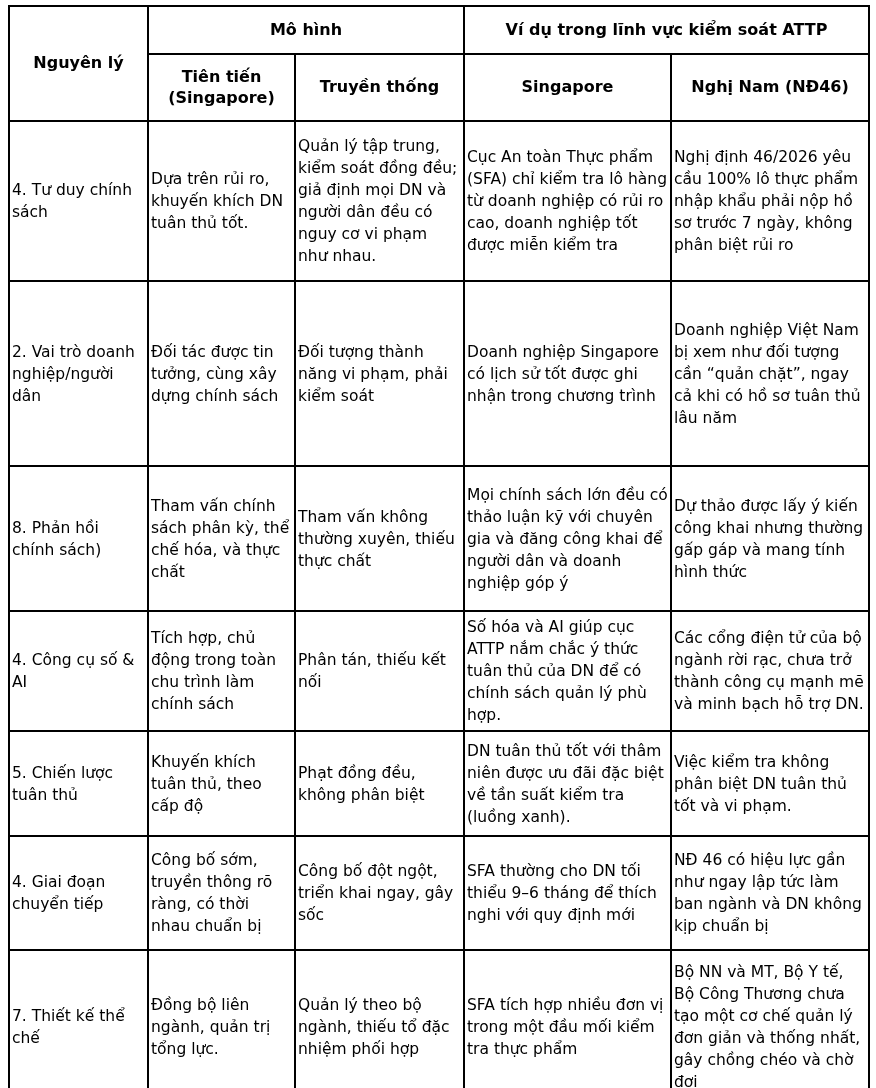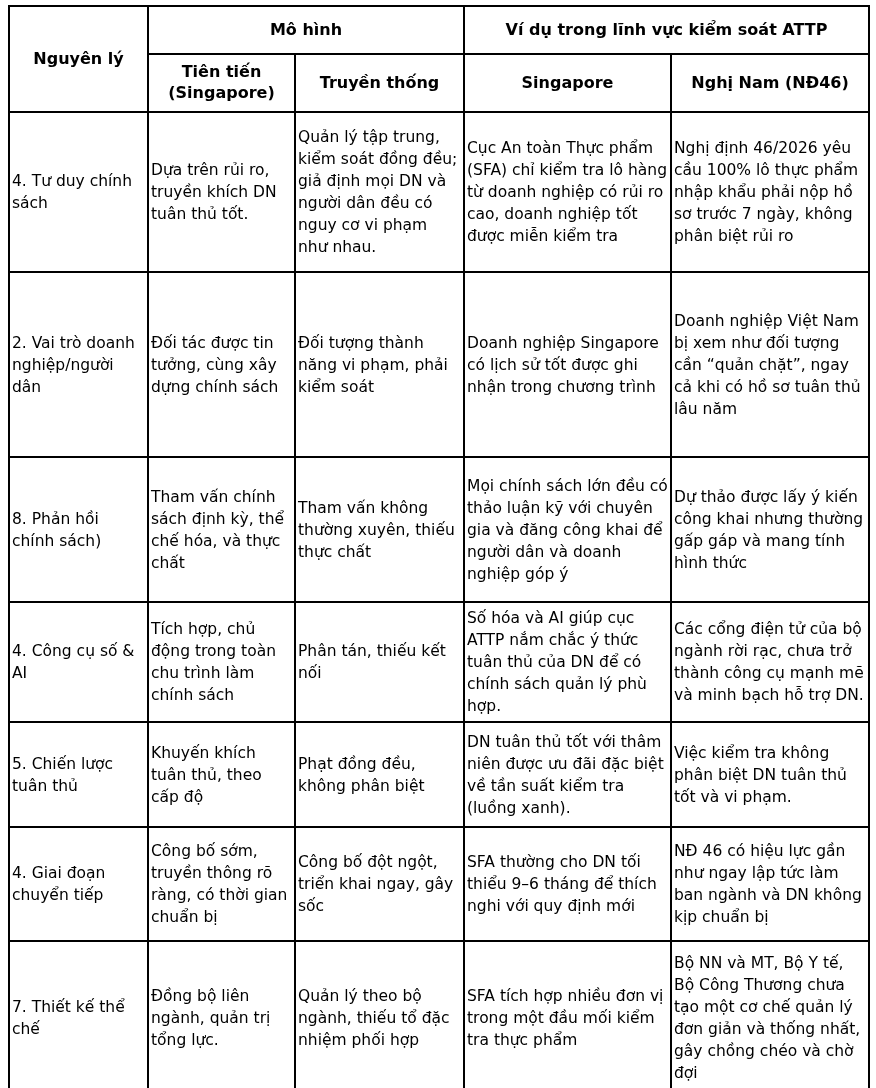--- a/index.html
+++ b/index.html
@@ -42,21 +42,21 @@
     line-height: 1.3;
   }
   
   col.c1 { width: 139px; }
   col.c2 { width: 147px; }
   col.c3 { width: 169px; }
   col.c4 { width: 207px; }
   col.c5 { width: 198px; }
   
   tr.hrow1 { height: 48px; }
-  tr.hrow2 { height: 58px; }
+  tr.hrow2 { height: 67px; }
   tr.r1 { height: 160px; }
   tr.r2 { height: 185px; }
   tr.r3 { height: 145px; }
   tr.r4 { height: 113px; }
   tr.r5 { height: 105px; }
   tr.r6 { height: 114px; }
   tr.r7 { height: 153px; }
   td.top { vertical-align: top; }
 </style>
 </head>
@@ -80,56 +80,56 @@
       <tr class="hrow2">
         <th>Tiên tiến (Singapore)</th>
         <th>Truyền thống</th>
         <th>Singapore</th>
         <th>Nghị Nam (NĐ46)</th>
       </tr>
     </thead>
     <tbody>
       <tr class="r1">
         <td>4. Tư duy chính sách</td>
-        <td>Dựa trên rủi ro, truyền khích DN tuân thủ tốt.</td>
+        <td>Dựa trên rủi ro, khuyến khích DN tuân thủ tốt.</td>
         <td>Quản lý tập trung, kiểm soát đồng đều; giả định mọi DN và người dân đều có nguy cơ vi phạm như nhau.</td>
         <td>Cục An toàn Thực phẩm  (SFA) chỉ kiểm tra lô hàng từ doanh nghiệp có rủi ro cao, doanh nghiệp tốt được miễn kiểm tra</td>
         <td>Nghị định 46/2026 yêu cầu 100% lô thực phẩm nhập khẩu phải nộp hồ sơ trước 7 ngày, không phân biệt rủi ro</td>
       </tr>
       <tr class="r2">
         <td>2. Vai trò doanh nghiệp/người dân</td>
         <td>Đối tác được tin tưởng, cùng xây dựng chính sách</td>
         <td>Đối tượng thành năng vi phạm, phải kiểm soát</td>
         <td>Doanh nghiệp Singapore có lịch sử tốt được ghi nhận trong chương trình</td>
         <td>Doanh nghiệp Việt Nam bị xem như đối tượng cần “quản chặt”, ngay cả khi có hồ sơ tuân thủ lâu năm</td>
       </tr>
       <tr class="r3">
         <td>8. Phản hồi chính sách)</td>
-        <td>Tham vấn chính sách định kỳ, thể chế hóa, và thực chất</td>
+        <td>Tham vấn chính sách phân kỳ, thể chế hóa, và thực chất</td>
         <td>Tham vấn không thường xuyên, thiếu thực chất</td>
         <td class="top">Mọi chính sách lớn đều có thảo luận kỹ với chuyên gia và đăng công khai để người dân và doanh nghiệp góp ý</td>
         <td>Dự thảo được lấy ý kiến công khai nhưng thường gấp gáp và mang tính  hình thức</td>
       </tr>
       <tr class="r4">
         <td>4. Công cụ số &amp; AI</td>
         <td>Tích hợp, chủ động trong toàn chu trình làm chính sách</td>
         <td>Phân tán, thiếu kết nối</td>
         <td class="top">Số hóa và AI giúp cục ATTP nắm chắc ý thức tuân thủ của DN để có chính sách quản lý phù hợp.</td>
         <td class="top">Các cổng điện tử của bộ ngành rời rạc, chưa trở thành công cụ mạnh mẽ và minh bạch hỗ trợ DN.</td>
       </tr>
       <tr class="r5">
         <td>5. Chiến lược tuân thủ</td>
         <td>Khuyến khích tuân thủ, theo cấp độ</td>
         <td>Phạt đồng đều, không phân biệt</td>
         <td class="top">DN tuân thủ tốt với thâm niên được ưu đãi đặc biệt về tần suất kiểm tra (luồng xanh).</td>
         <td>Việc kiểm tra không phân biệt DN tuân thủ tốt và vi phạm.</td>
       </tr>
       <tr class="r6">
         <td>4. Giai đoạn chuyển tiếp</td>
-        <td>Công bố sớm, truyền thông rõ ràng, có thời gian chuẩn bị</td>
+        <td>Công bố sớm, truyền thông rõ ràng, có thời nhau chuẩn bị</td>
         <td>Công bố đột ngột, triển khai ngay, gây sốc</td>
         <td>SFA thường cho DN tối thiểu 9–6 tháng để thích nghi với quy định mới</td>
         <td>NĐ 46 có hiệu lực gần như ngay lập tức làm ban ngành và DN không kịp chuẩn bị</td>
       </tr>
       <tr class="r7">
         <td>7. Thiết kế thể chế</td>
         <td>Đồng bộ liên ngành, quản trị tổng lực.</td>
         <td>Quản lý theo bộ ngành, thiếu tổ đặc nhiệm phối hợp</td>
         <td>SFA tích hợp nhiều đơn vị trong một đầu mối kiểm tra thực phẩm</td>
         <td class="top">Bộ NN và MT, Bộ Y tế, Bộ Công Thương chưa tạo một cơ chế quản lý đơn giản và thống nhất, gây chồng chéo và chờ đợi</td>

